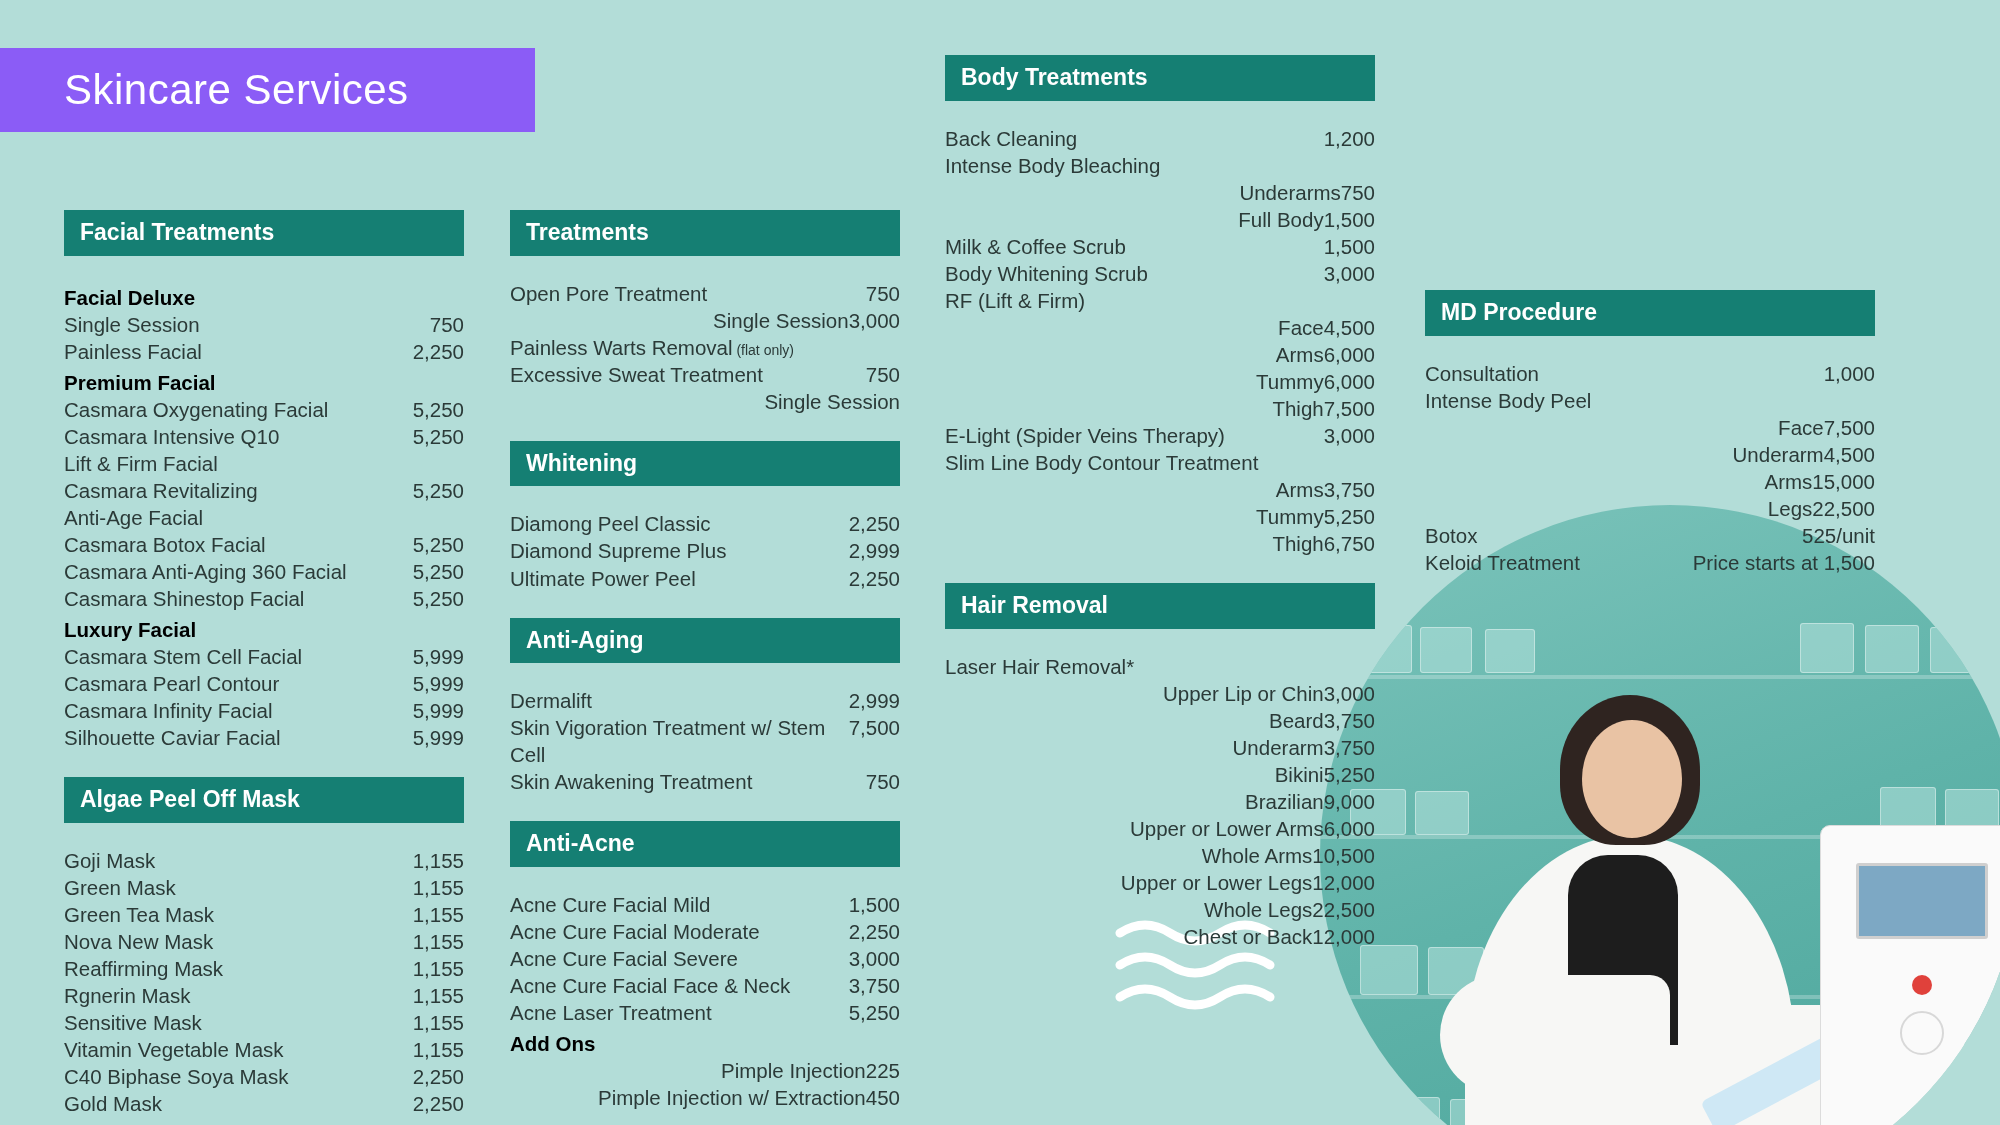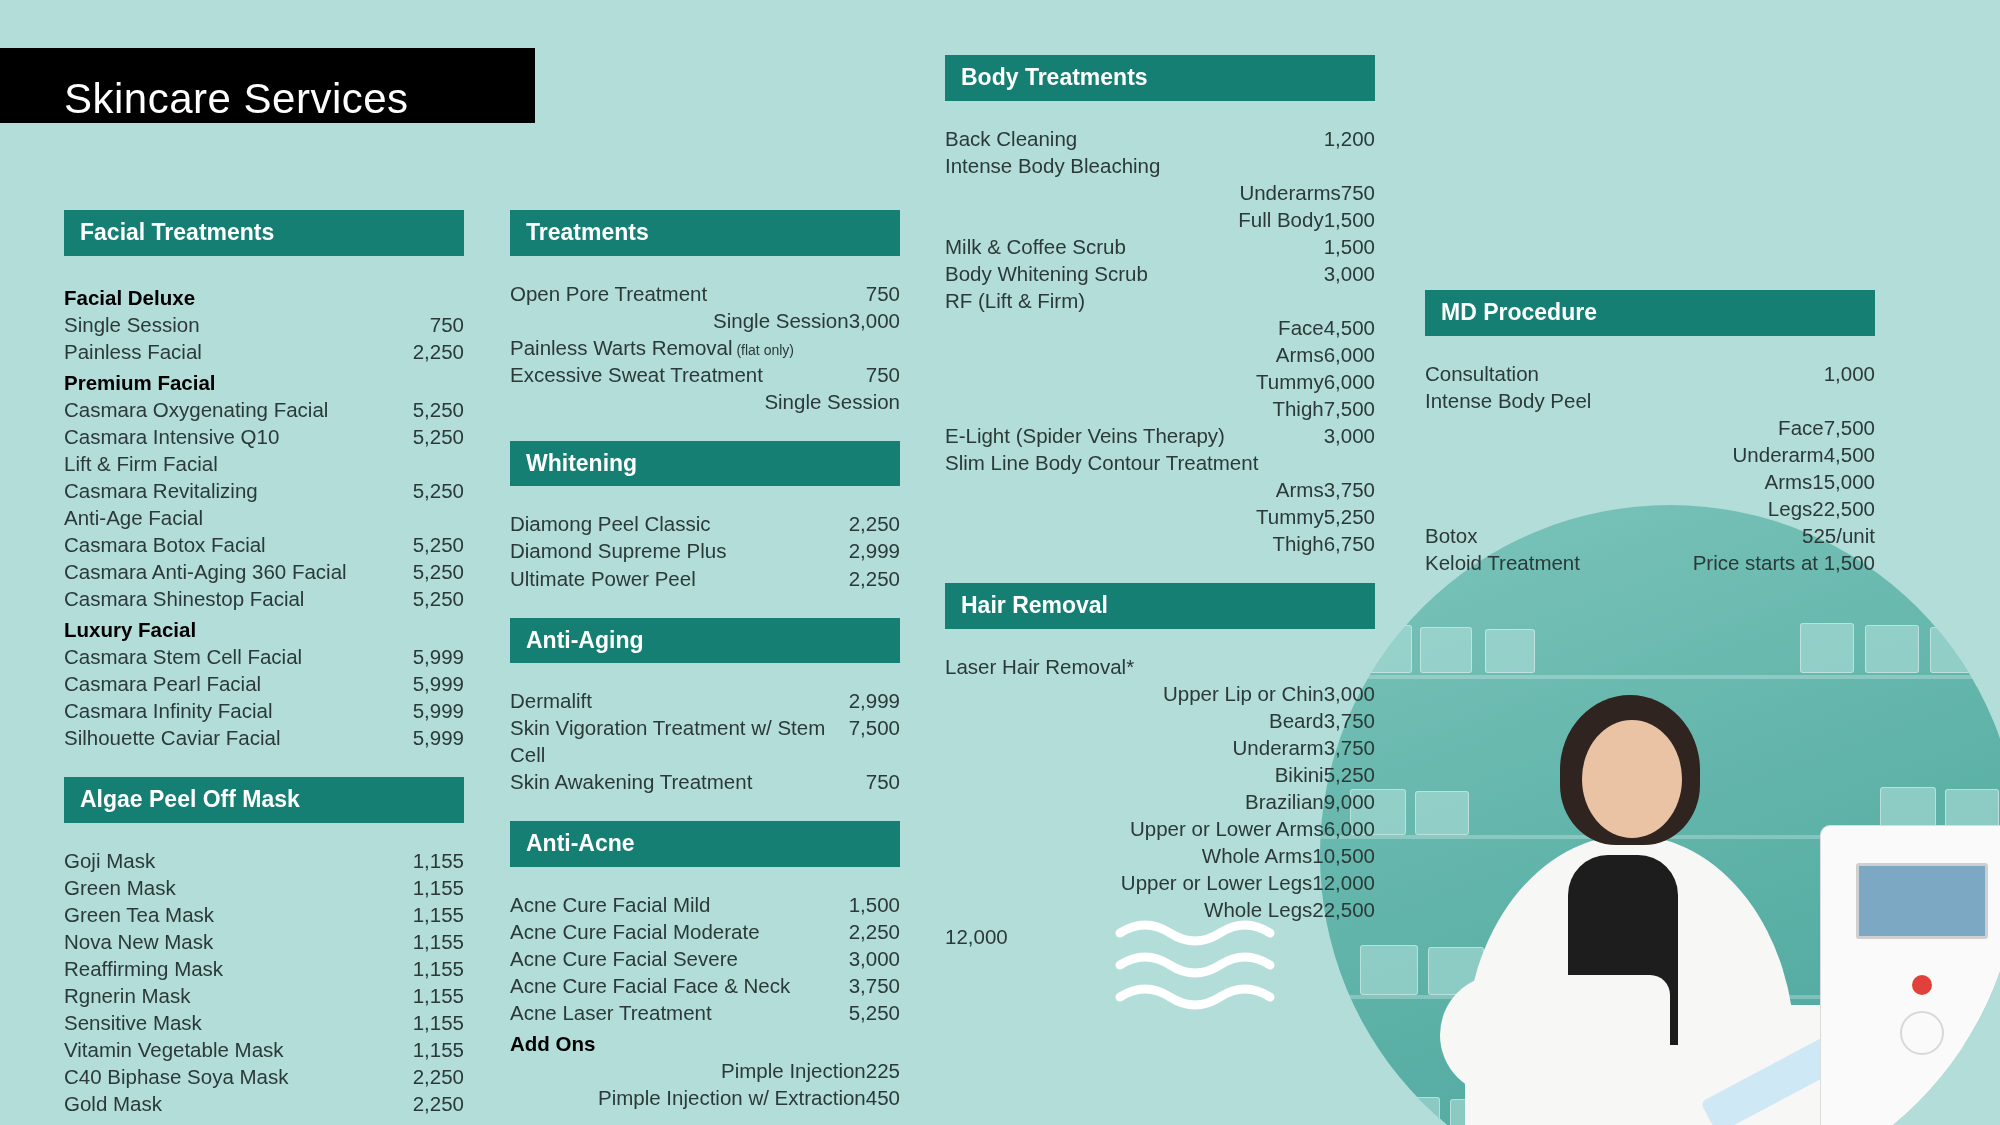--- a/index.html
+++ b/index.html
@@ -9,23 +9,23 @@
     background: #b3ddd8;
     font-family: "Liberation Sans", sans-serif;
     overflow: hidden;
     position: relative;
   }
   .spiral-group { position: absolute; }
 
   .page-title-bar {
     position: absolute;
     left: 0; top: 48px;
-    width: 535px; height: 75px;
-    background: #000000;
-    display: flex; align-items: flex-end;
+    width: 535px; height: 84px;
+    background: #8b5cf6;
+    display: flex; align-items: center;
   }
   .page-title {
     color: #ffffff;
     font-size: 42px;
     font-weight: normal;
     letter-spacing: 0.5px;
     padding-left: 64px;
   }
   .sec-head {
     background: #157f73;
@@ -252,21 +252,21 @@
         </div>
         <div class="row group-head">
           <div class="label">Luxury Facial</div>
           <div class="price"></div>
         </div>
         <div class="row ">
           <div class="label">Casmara Stem Cell Facial</div>
           <div class="price">5,999</div>
         </div>
         <div class="row ">
-          <div class="label">Casmara Pearl Facial</div>
+          <div class="label">Casmara Pearl Contour</div>
           <div class="price">5,999</div>
         </div>
         <div class="row ">
           <div class="label">Casmara Infinity Facial</div>
           <div class="price">5,999</div>
         </div>
         <div class="row ">
           <div class="label">Silhouette Caviar Facial</div>
           <div class="price">5,999</div>
         </div>
@@ -523,20 +523,21 @@
         </div>
         <div class="row sub">
           <div class="label">Upper or Lower Legs</div>
           <div class="price">12,000</div>
         </div>
         <div class="row sub">
           <div class="label">Whole Legs</div>
           <div class="price">22,500</div>
         </div>
         <div class="row sub">
+          <div class="label">Chest or Back</div>
           <div class="price">12,000</div>
         </div>
       </div>
     </div>
   </div>
 <div id="col4">
     <div class="block">
       <div class="sec-head">MD Procedure</div>
       <div class="sec-body">
         <div class="row ">

